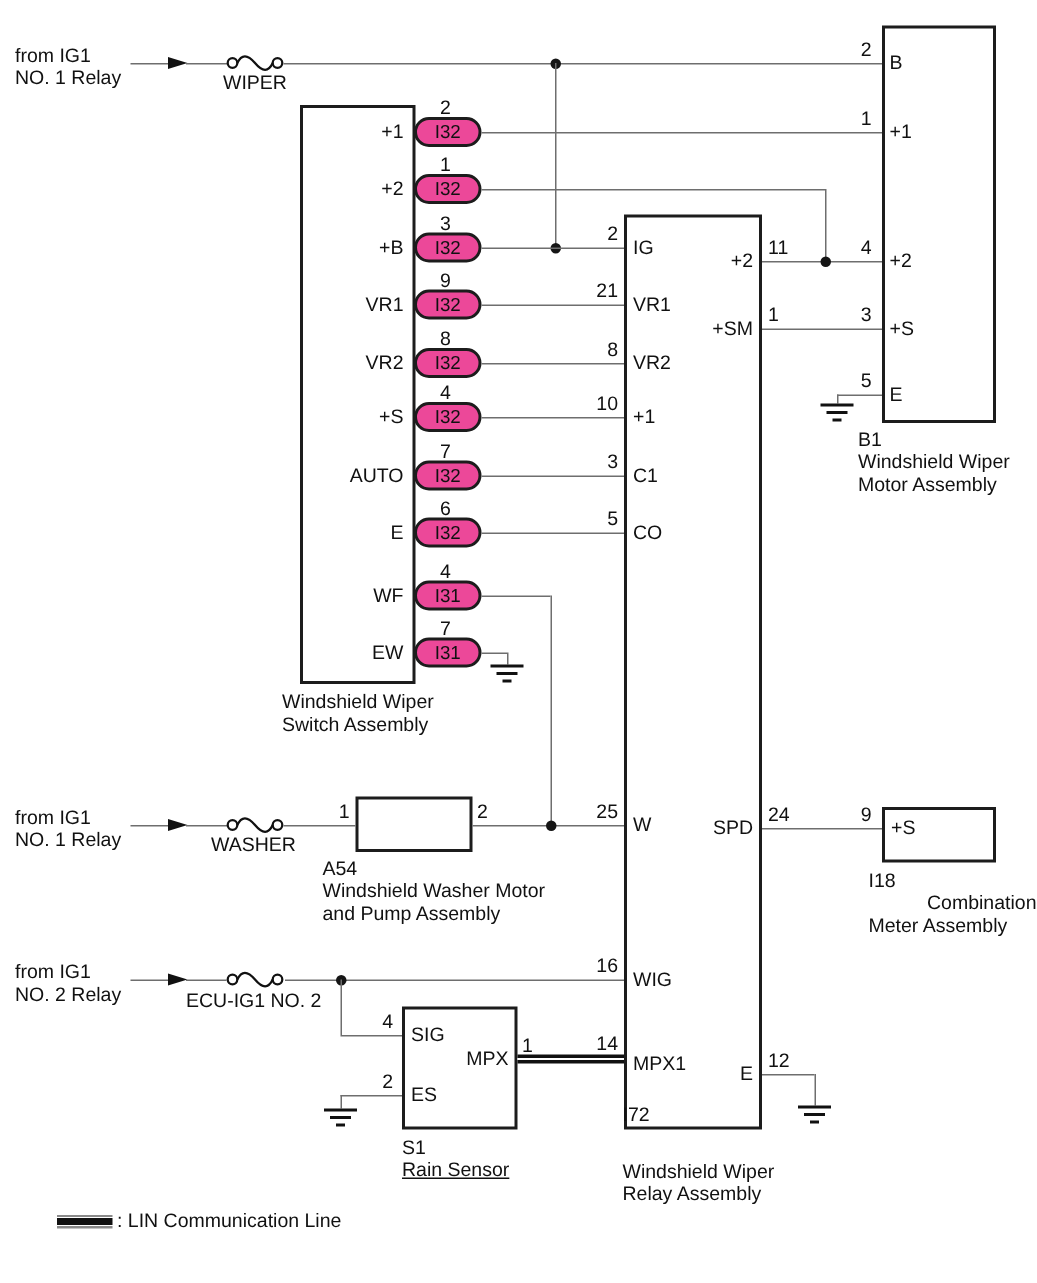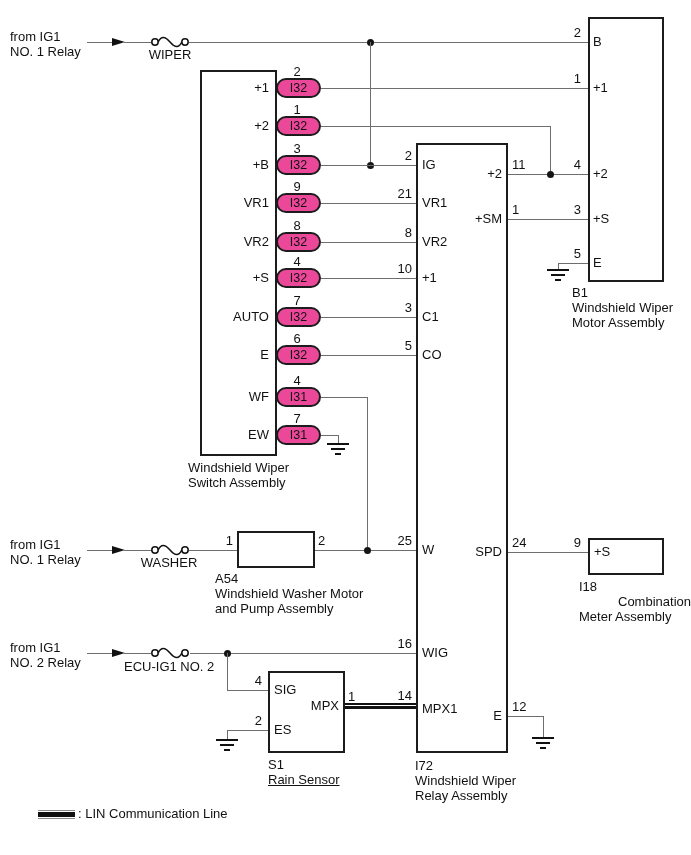--- a/index.html
+++ b/index.html
@@ -101,21 +101,21 @@
   <div class="wire" style="left:338px;top:435px;width:1px;height:8px;"></div>
   <svg style="left:326px;top:442px;" width="24" height="15" viewBox="0 0 24 15">
     <g stroke="#111" stroke-width="2">
         <line x1="1" y1="2" x2="23" y2="2"></line>
         <line x1="5" y1="7" x2="19" y2="7"></line>
         <line x1="9" y1="12" x2="15" y2="12"></line>
       </g>
   </svg>
 
   <div class="box" style="left:416px;top:143px;width:92px;height:610px;"></div>
-  <div class="t" style="left:415px;top:758px;">I72</div>
+  <div class="t" style="left:415px;top:735px;">I72</div>
   <div class="t" style="left:415px;top:773px;">Windshield Wiper</div>
   <div class="t" style="left:415px;top:788px;">Relay Assembly</div>
 
   <div class="t" style="left:422px;top:157px;">IG</div>
   <div class="t" style="left:422px;top:195px;">VR1</div>
   <div class="t" style="left:422px;top:234px;">VR2</div>
   <div class="t" style="left:422px;top:270px;">+1</div>
   <div class="t" style="left:422px;top:309px;">C1</div>
   <div class="t" style="left:422px;top:347px;">CO</div>
   <div class="t" style="left:422px;top:542px;">W</div>

